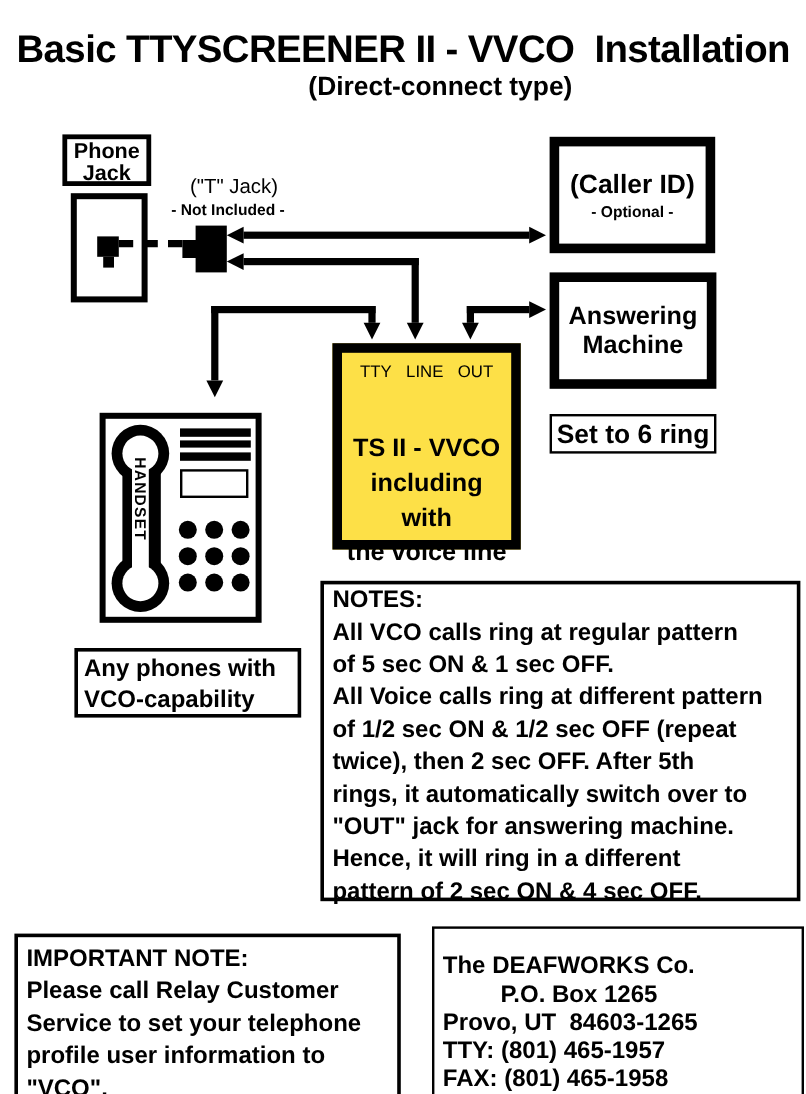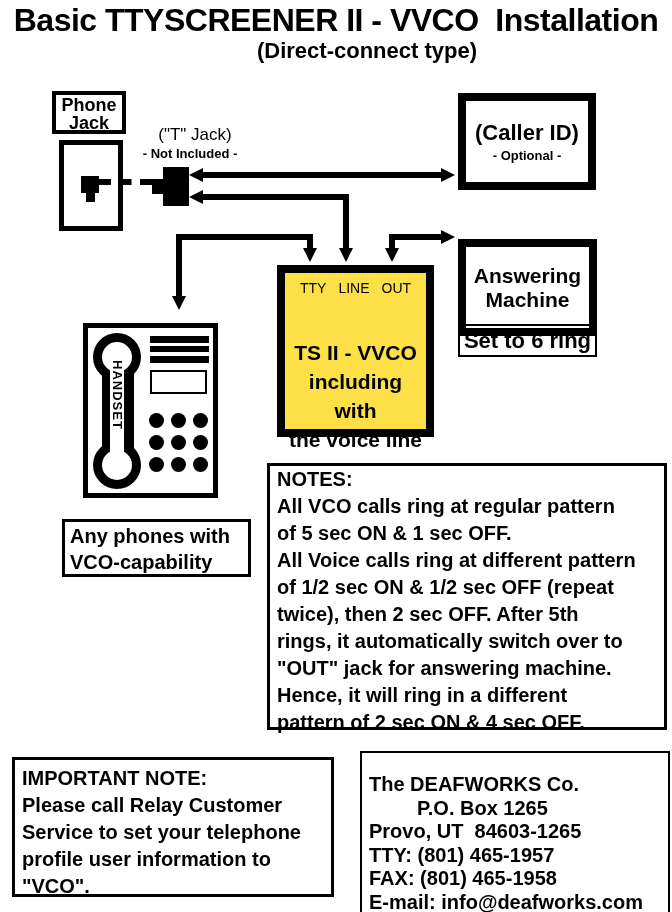--- a/index.html
+++ b/index.html
@@ -1,18 +1,18 @@
 <!DOCTYPE html>
 <html><head>
 <meta charset="utf-8">
 <style>
   html,body{margin:0;padding:0;background:#fff;}
   #page{position:relative;width:672px;height:912px;background:#fff;overflow:hidden;
         font-family:"Liberation Sans","DejaVu Sans",sans-serif;color:#000;}
-  .abs{position:absolute;}
+  .abs{position:absolute;margin-top:21px;}
   .ink{background:#000;}
   .ml{white-space:pre-line;}
   .pre{white-space:pre;}
 
   
   .title{top:2px;left:0;width:672px;text-align:center;font-size:32px;font-weight:bold;white-space:pre;letter-spacing:-0.5px;}
   .subtitle{top:38px;left:0;width:672px;text-align:center;font-size:22px;font-weight:bold;padding-left:31px;}
 
   
   .walljack-label-box{left:52px;top:91px;width:66px;height:34px;border:4px solid #000;
@@ -33,21 +33,21 @@
   .arr{width:0;height:0;}
   .arr-left{border-top:7px solid transparent;border-bottom:7px solid transparent;border-right:14px solid #000;}
   .arr-right{border-top:7px solid transparent;border-bottom:7px solid transparent;border-left:14px solid #000;}
   .arr-down{border-left:7px solid transparent;border-right:7px solid transparent;border-top:14px solid #000;}
 
   
   .callerid-box{left:458px;top:93px;width:122px;height:81px;border:8px solid #000;
       display:flex;flex-direction:column;align-items:center;justify-content:center;text-align:center;}
   .callerid-box .big{font-size:22px;font-weight:bold;}
   .callerid-box .small{font-size:13px;font-weight:bold;margin-top:2px;}
-  .answering-box{left:458px;top:239px;width:123px;height:81px;border:8px solid #000;
+  .answering-box{left:458px;top:206px;width:123px;height:81px;border:8px solid #000;
       display:flex;align-items:center;justify-content:center;text-align:center;
       font-size:21px;font-weight:bold;line-height:24px;}
   .ring-box{left:458px;top:324px;width:135px;height:29px;border:2px solid #000;
       font-size:22px;font-weight:bold;line-height:29px;text-align:center;}
 
   
   .ts-box{left:277px;top:265px;width:141px;height:156px;border:8px solid #000;background:#fde047;}
   .ts-ports{margin-top:7px;display:flex;justify-content:center;gap:12px;font-size:14px;font-weight:normal;}
   .ts-label{margin-top:42px;text-align:center;font-size:21px;font-weight:bold;line-height:29px;}
 

